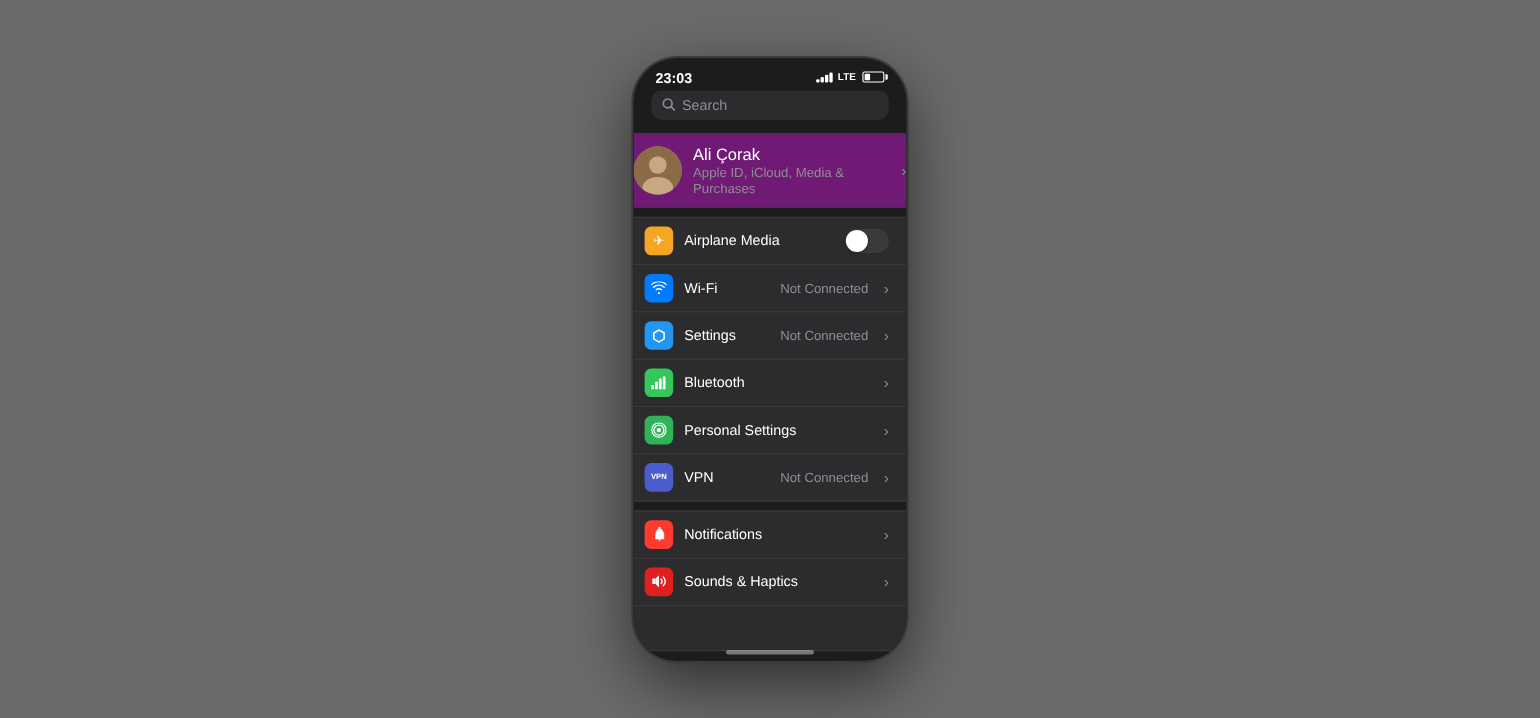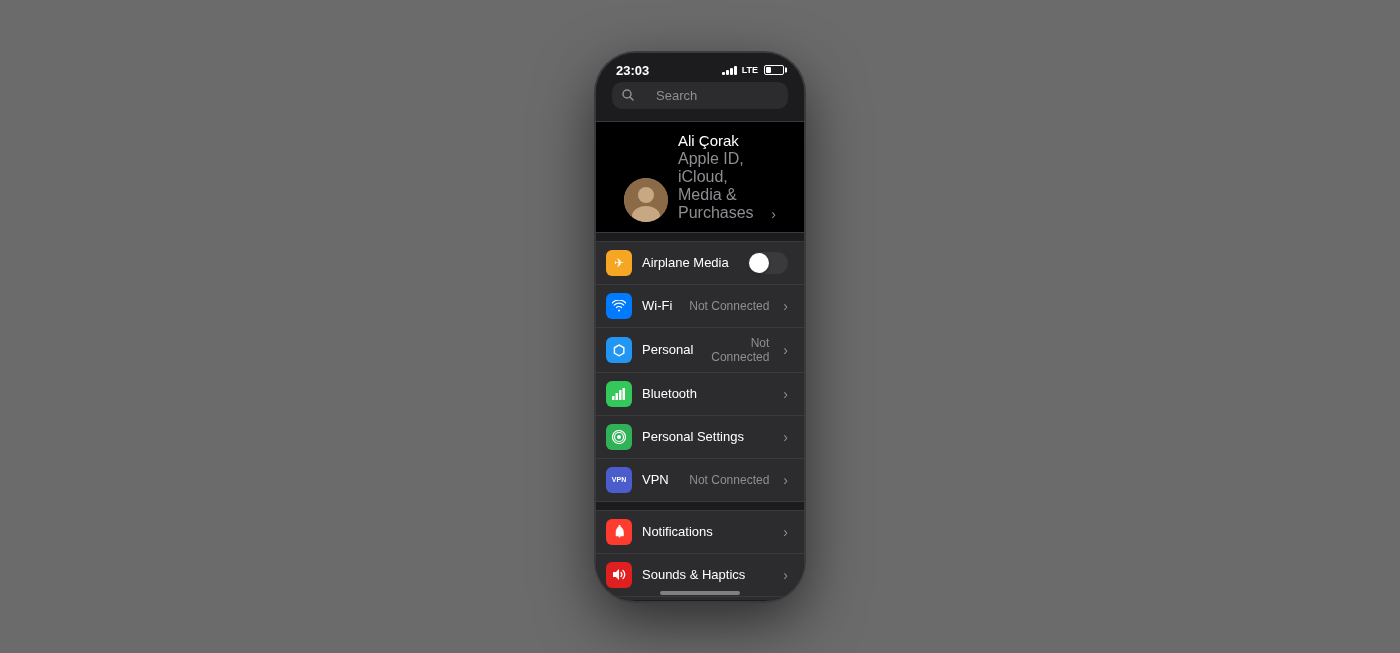--- a/index.html
+++ b/index.html
@@ -8,21 +8,21 @@
       width: 1400px;
       height: 653px;
       background-color: #6b6b6b;
       display: flex;
       align-items: center;
       justify-content: center;
       font-family: -apple-system, BlinkMacSystemFont, 'SF Pro Display', 'Helvetica Neue', sans-serif;
     }
 
     .phone-frame {
-      width: 208px;
+      width: 248px;
       height: 548px;
       background: #1c1c1e;
       border-radius: 40px;
       overflow: hidden;
       position: relative;
       box-shadow: 0 0 0 2px #3a3a3c, 0 20px 60px rgba(0,0,0,0.6);
     }
 
     .status-bar {
       display: flex;
@@ -108,36 +108,36 @@
       padding: 8px 16px 10px;
     }
 
     .search-bar {
       margin: 0 16px 12px;
       background: #2c2c2e;
       border-radius: 10px;
       display: flex;
       align-items: center;
       padding: 6px 10px;
-      gap: 22px;
+      gap: 6px;
     }
 
     .search-placeholder {
       font-size: 13px;
       color: #8e8e93;
     }
 
     .profile-section {
       margin: 0 0 8px;
-      background: #000000;
+      background: #701a75;
       border-top: 0.5px solid #3a3a3c;
       border-bottom: 0.5px solid #3a3a3c;
-      padding: 10px 28px;
-      display: flex;
-      align-items: flex-end;
+      padding: 10px 0;
+      display: flex;
+      align-items: center;
       gap: 10px;
     }
 
     .avatar {
       width: 44px;
       height: 44px;
       border-radius: 50%;
       background: linear-gradient(135deg, #c8a882, #8b6a47);
       overflow: hidden;
       flex-shrink: 0;
@@ -151,21 +151,21 @@
       flex: 1;
     }
 
     .profile-name {
       font-size: 15px;
       font-weight: 500;
       color: white;
     }
 
     .profile-subtitle {
-      font-size: 16px;
+      font-size: 12px;
       color: #8e8e93;
       margin-top: 1px;
     }
 
     .chevron {
       color: #8e8e93;
       font-size: 14px;
     }
 
     .settings-group {
@@ -328,21 +328,21 @@
         </div>
         <span class="row-label">Wi-Fi</span>
         <span class="row-value">Not Connected</span>
         <span class="chevron">›</span>
       </div>
 
       <div class="settings-row">
         <div class="settings-icon icon-blue-dark">
           <span style="color:white;font-size:14px;font-weight:bold;">⬡</span>
         </div>
-        <span class="row-label">Personal</span>
+        <span class="row-label">Settings</span>
         <span class="row-value">Not Connected</span>
         <span class="chevron">›</span>
       </div>
 
       <div class="settings-row">
         <div class="settings-icon icon-green">
           <svg width="14" height="12" viewBox="0 0 14 12" fill="white">
             <rect x="0" y="8" width="2.5" height="4" rx="0.5"></rect>
             <rect x="3.5" y="5" width="2.5" height="7" rx="0.5"></rect>
             <rect x="7" y="2" width="2.5" height="10" rx="0.5"></rect>

